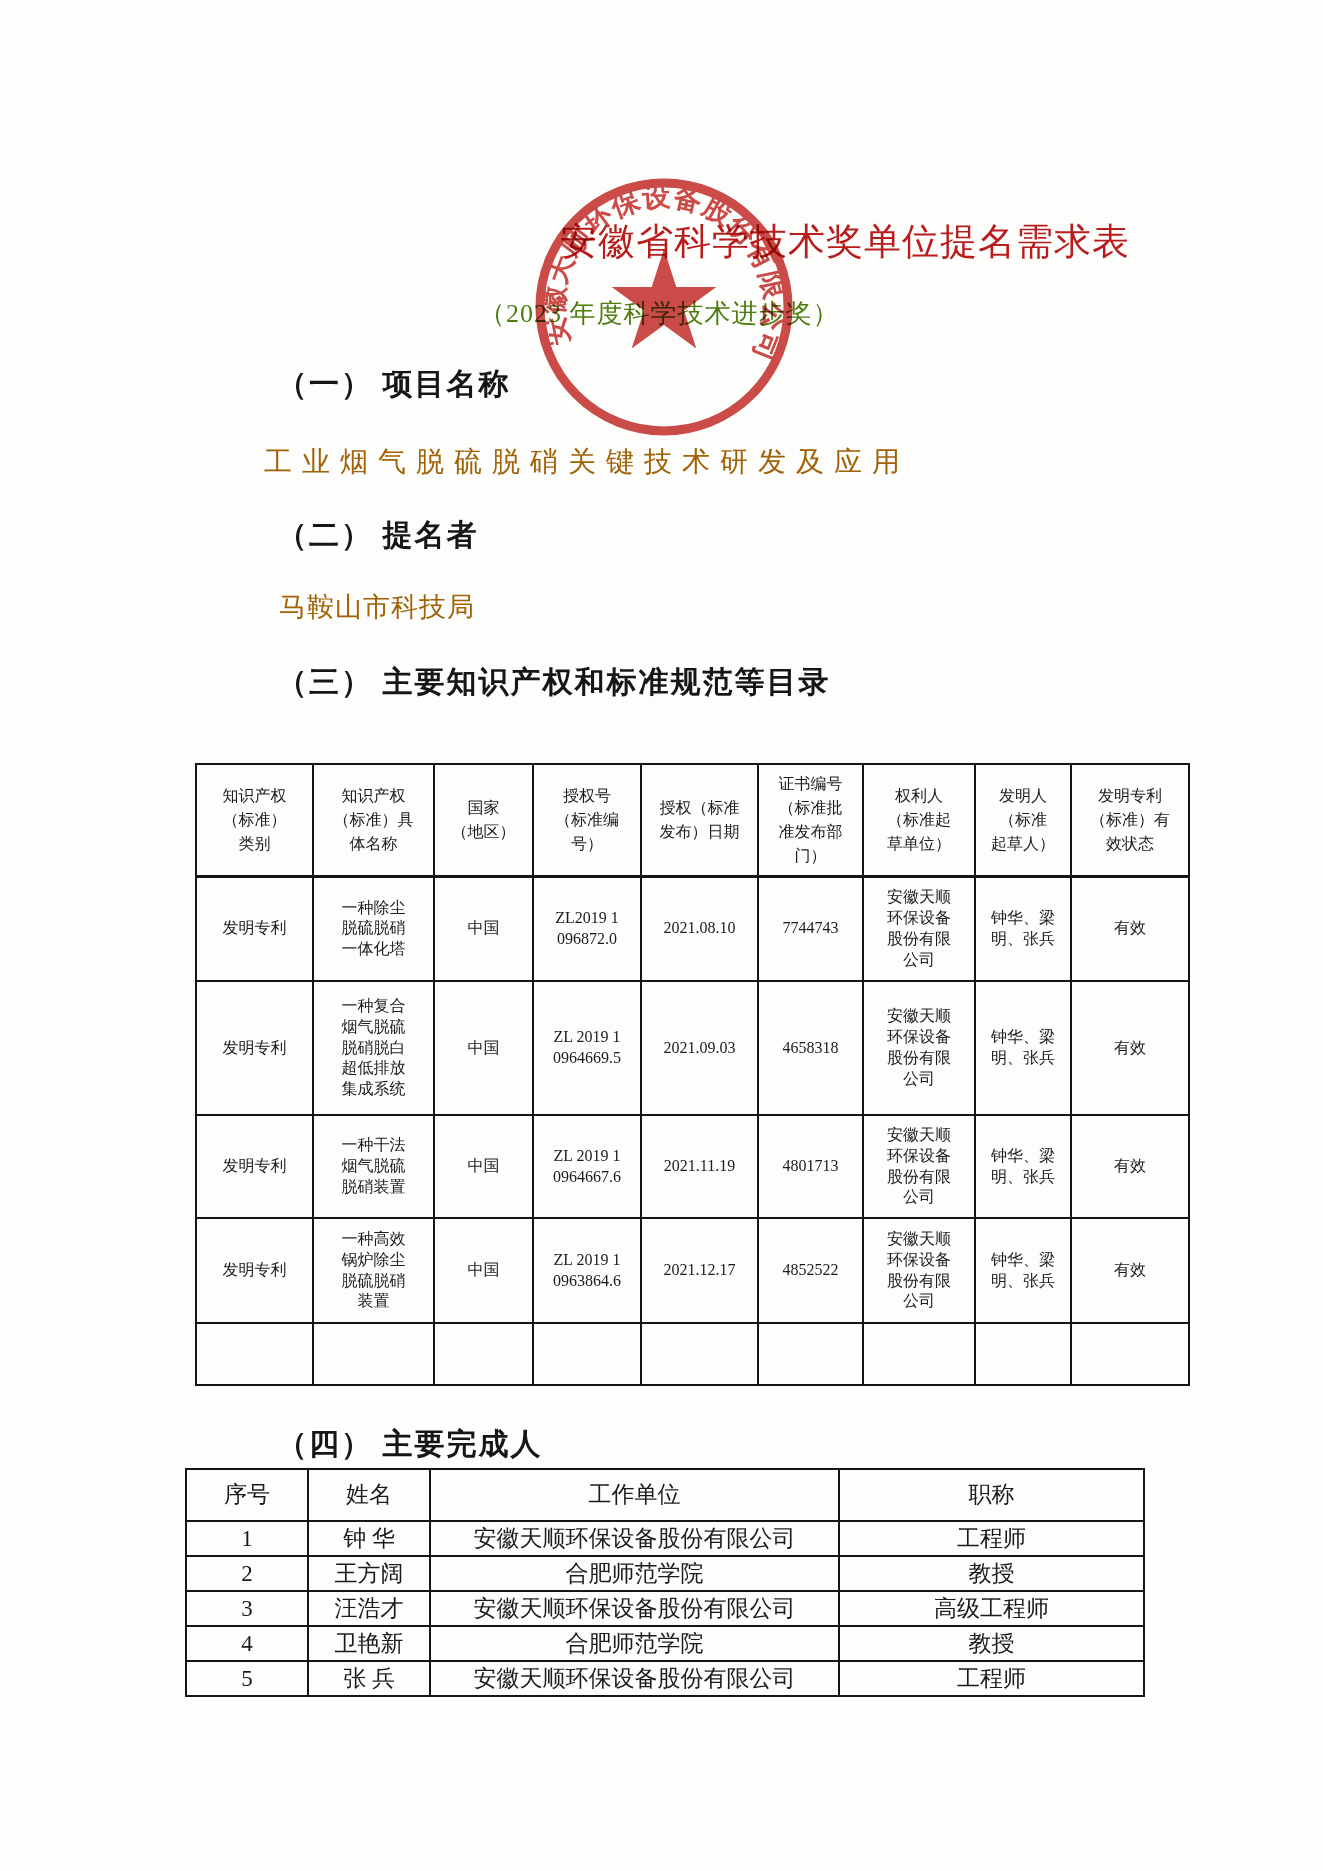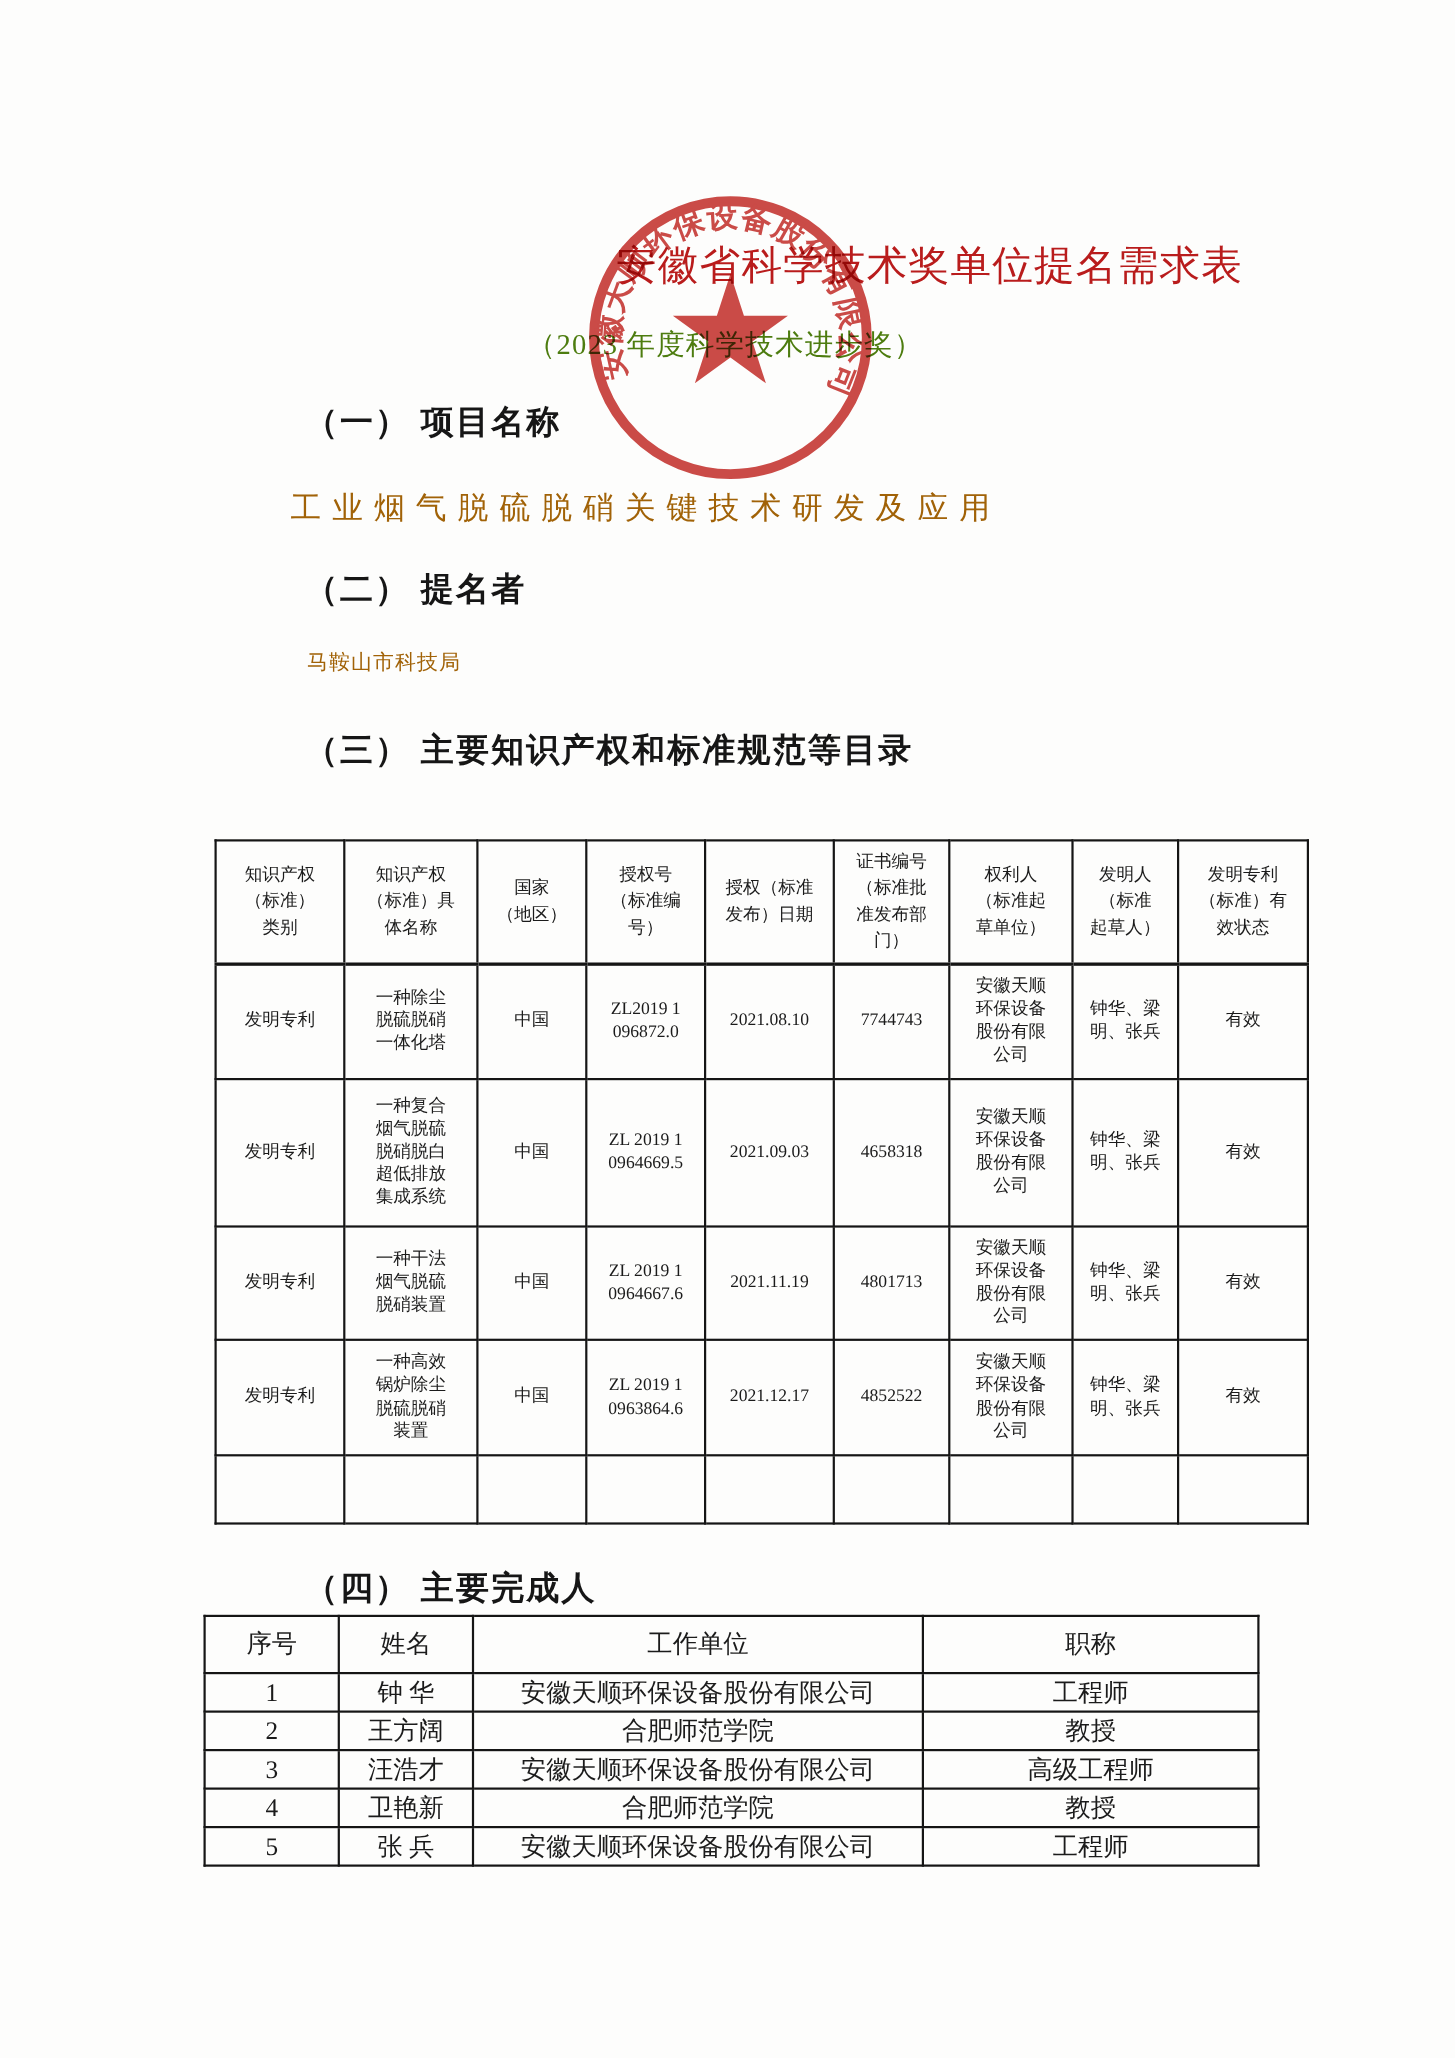--- a/index.html
+++ b/index.html
@@ -24,21 +24,21 @@
     font-family:"Liberation Serif","DejaVu Serif",serif;
     font-weight:bold;letter-spacing:1px;
   }
   .section-heading{
     font-size:30px;font-weight:bold;letter-spacing:2px;color:#161616;
   }
   .section-body{font-size:28px;color:#a16207;}
   #h-s1{left:277px;top:364px;}
   #b-s1{left:264px;top:443px;letter-spacing:10px;}
   #h-s2{left:277px;top:515px;}
-  #b-s2{left:279px;top:589px;font-size:19px;letter-spacing:1px;}
+  #b-s2{left:279px;top:589px;font-size:27px;letter-spacing:1px;}
   #h-s3{left:277px;top:662px;}
   #h-s4{left:277px;top:1424px;}
   table{border-collapse:collapse;table-layout:fixed;background:transparent;}
   td,th{
     border:2px solid #151515;text-align:center;vertical-align:middle;
     padding:2px 5px;font-weight:normal;overflow:hidden;
   }
   #ip-table{left:195px;top:763px;width:993px;font-size:16px;}
   #ip-table th{white-space:pre-line;line-height:1.5;}
   #ip-table td{white-space:pre-line;line-height:1.3;}

